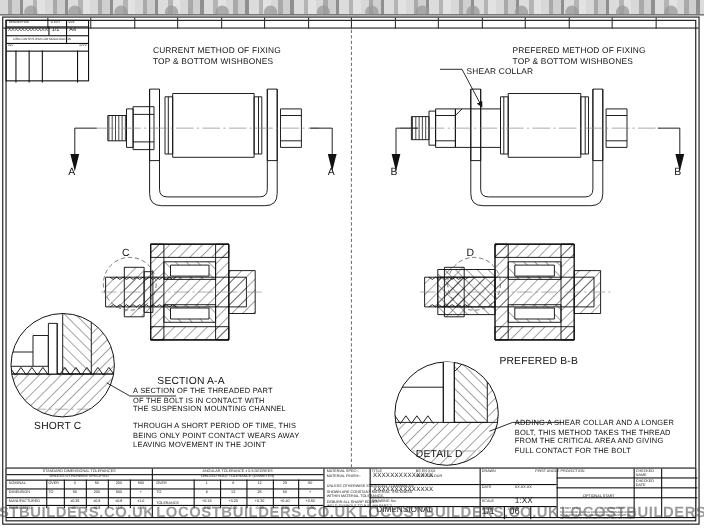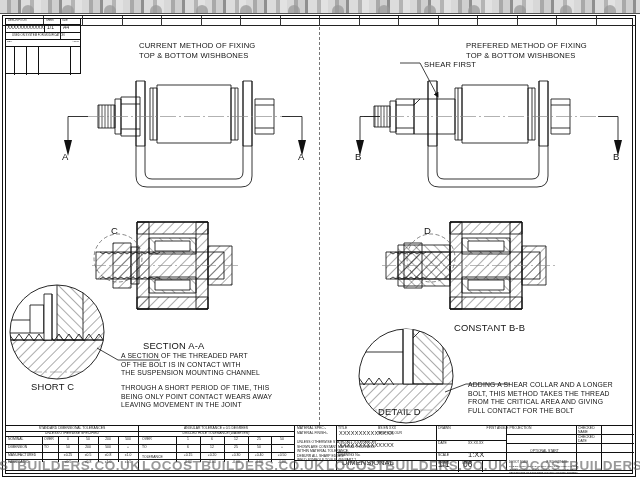--- a/index.html
+++ b/index.html
@@ -139,32 +139,32 @@
     <div class="t" style="left:6px;top:14.6px;font-size:2.8px">USED ON SYSTEM FOR MODIFICATION</div>
     <div class="t" style="left:1px;top:21.6px;font-size:2.5px">REV</div>
     <div class="t" style="left:66px;top:21.6px;font-size:2.5px">APPR</div>
   </div>
 
   <div class="lbl" style="left:139px;top:41px;">CURRENT METHOD OF FIXING
 TOP &amp; BOTTOM WISHBONES</div>
   <div class="lbl" style="left:466px;top:41px;">PREFERED METHOD OF FIXING
 TOP &amp; BOTTOM WISHBONES</div>
 
-  <div class="lbl" style="left:424px;top:60px;">SHEAR FIRST</div>
+  <div class="lbl" style="left:424px;top:60px;">SHEAR COLLAR</div>
 
   <div class="lbl mark" style="left:62px;top:152px">A</div>
   <div class="lbl mark" style="left:298px;top:152px">A</div>
   <div class="lbl mark" style="left:355px;top:152px">B</div>
   <div class="lbl mark" style="left:613px;top:152px">B</div>
 
   <div class="lbl mark" style="left:111px;top:226px">C</div>
   <div class="lbl mark" style="left:424px;top:226px">D</div>
 
   <div class="lbl big" style="left:143px;top:340px">SECTION A-A</div>
-  <div class="lbl big" style="left:454px;top:322px">CONSTANT B-B</div>
+  <div class="lbl big" style="left:454px;top:322px">PREFERED B-B</div>
   <div class="lbl big" style="left:31px;top:381px">SHORT C</div>
   <div class="lbl big" style="left:378px;top:406px">DETAIL D</div>
 
   <div class="lbl note" style="left:121px;top:352px">A SECTION OF THE THREADED PART
 OF THE BOLT IS IN CONTACT WITH
 THE SUSPENSION MOUNTING CHANNEL</div>
   <div class="lbl note" style="left:121px;top:384px">THROUGH A SHORT PERIOD OF TIME, THIS
 BEING ONLY POINT CONTACT WEARS AWAY
 LEAVING MOVEMENT IN THE JOINT</div>
   <div class="lbl note" style="left:468px;top:381px">ADDING A SHEAR COLLAR AND A LONGER

